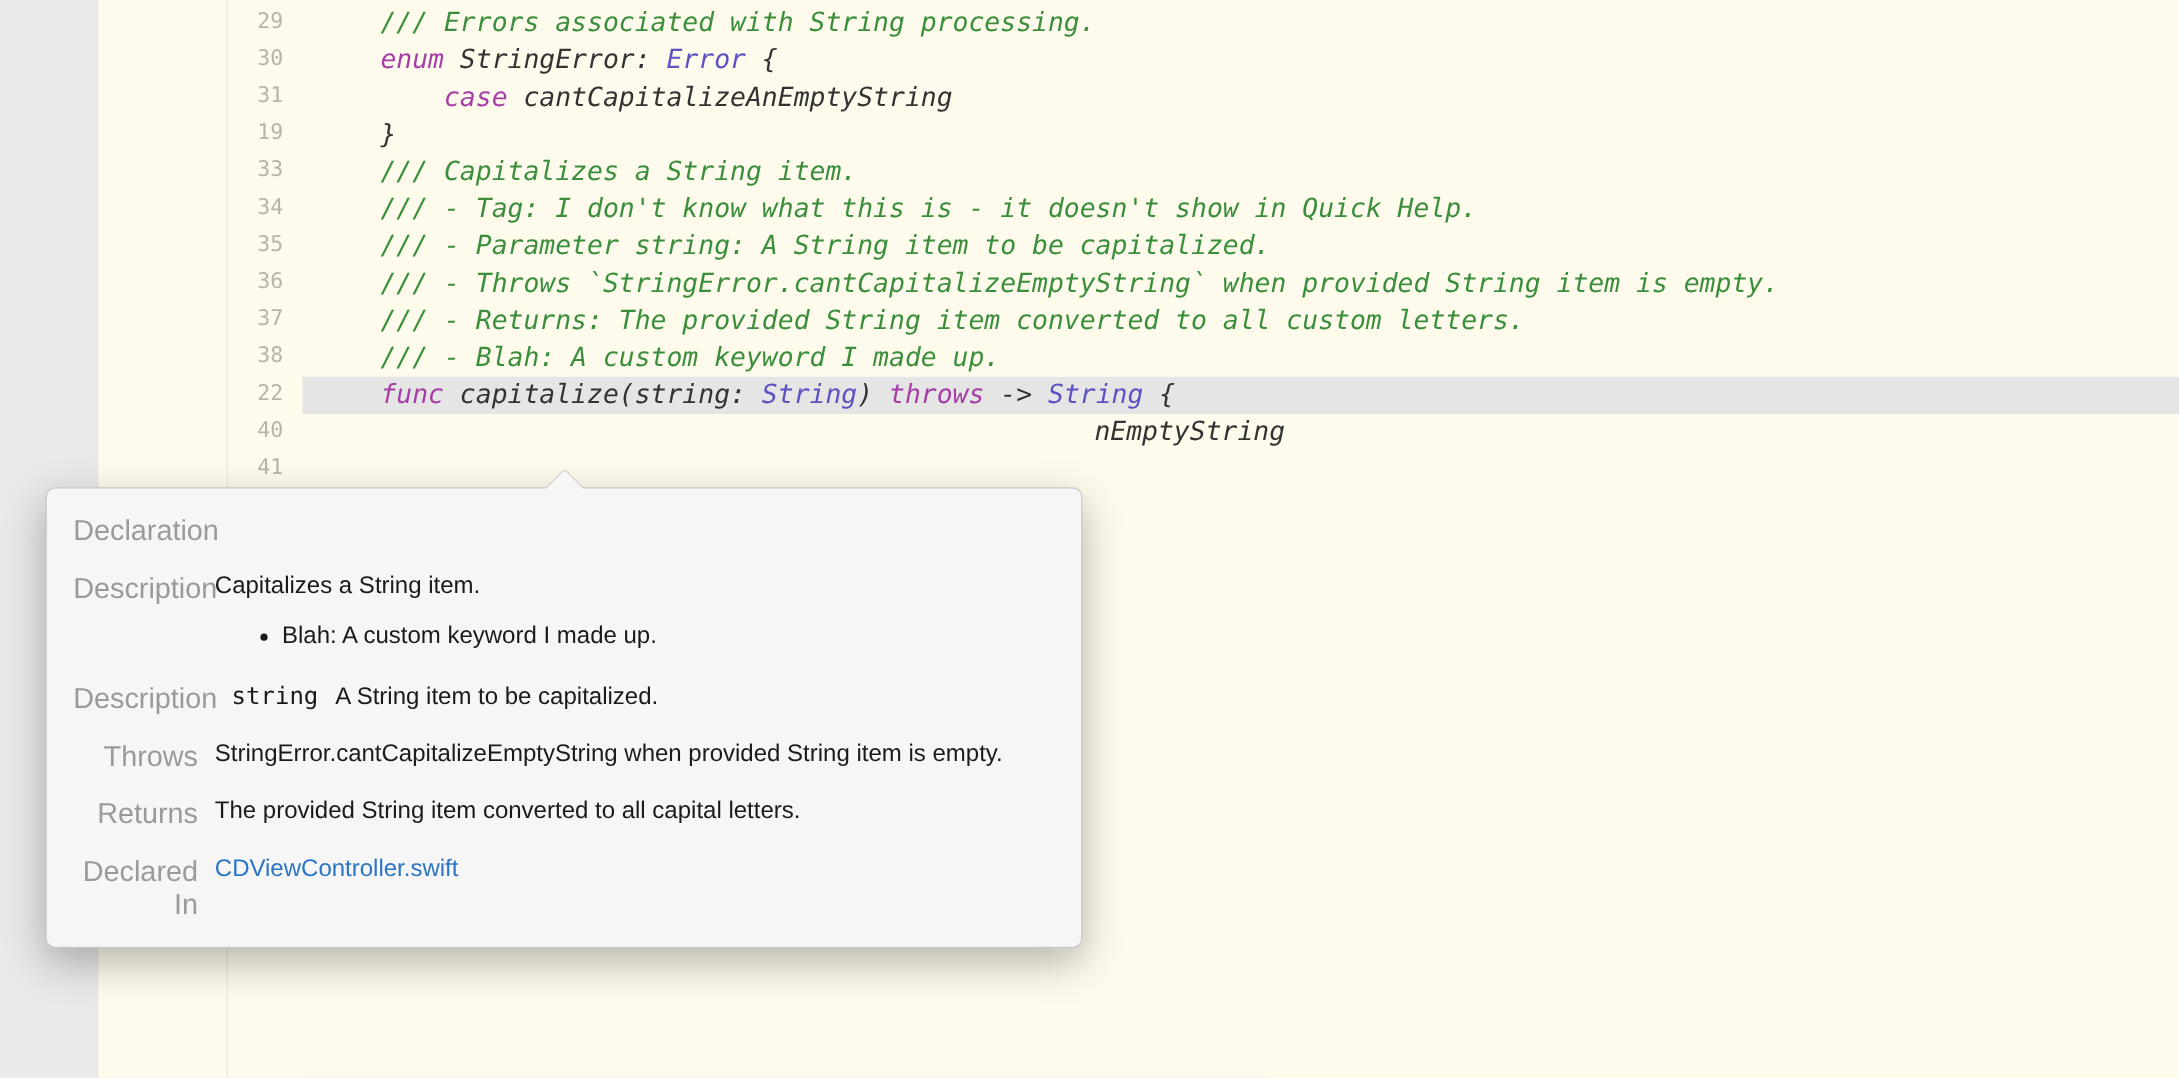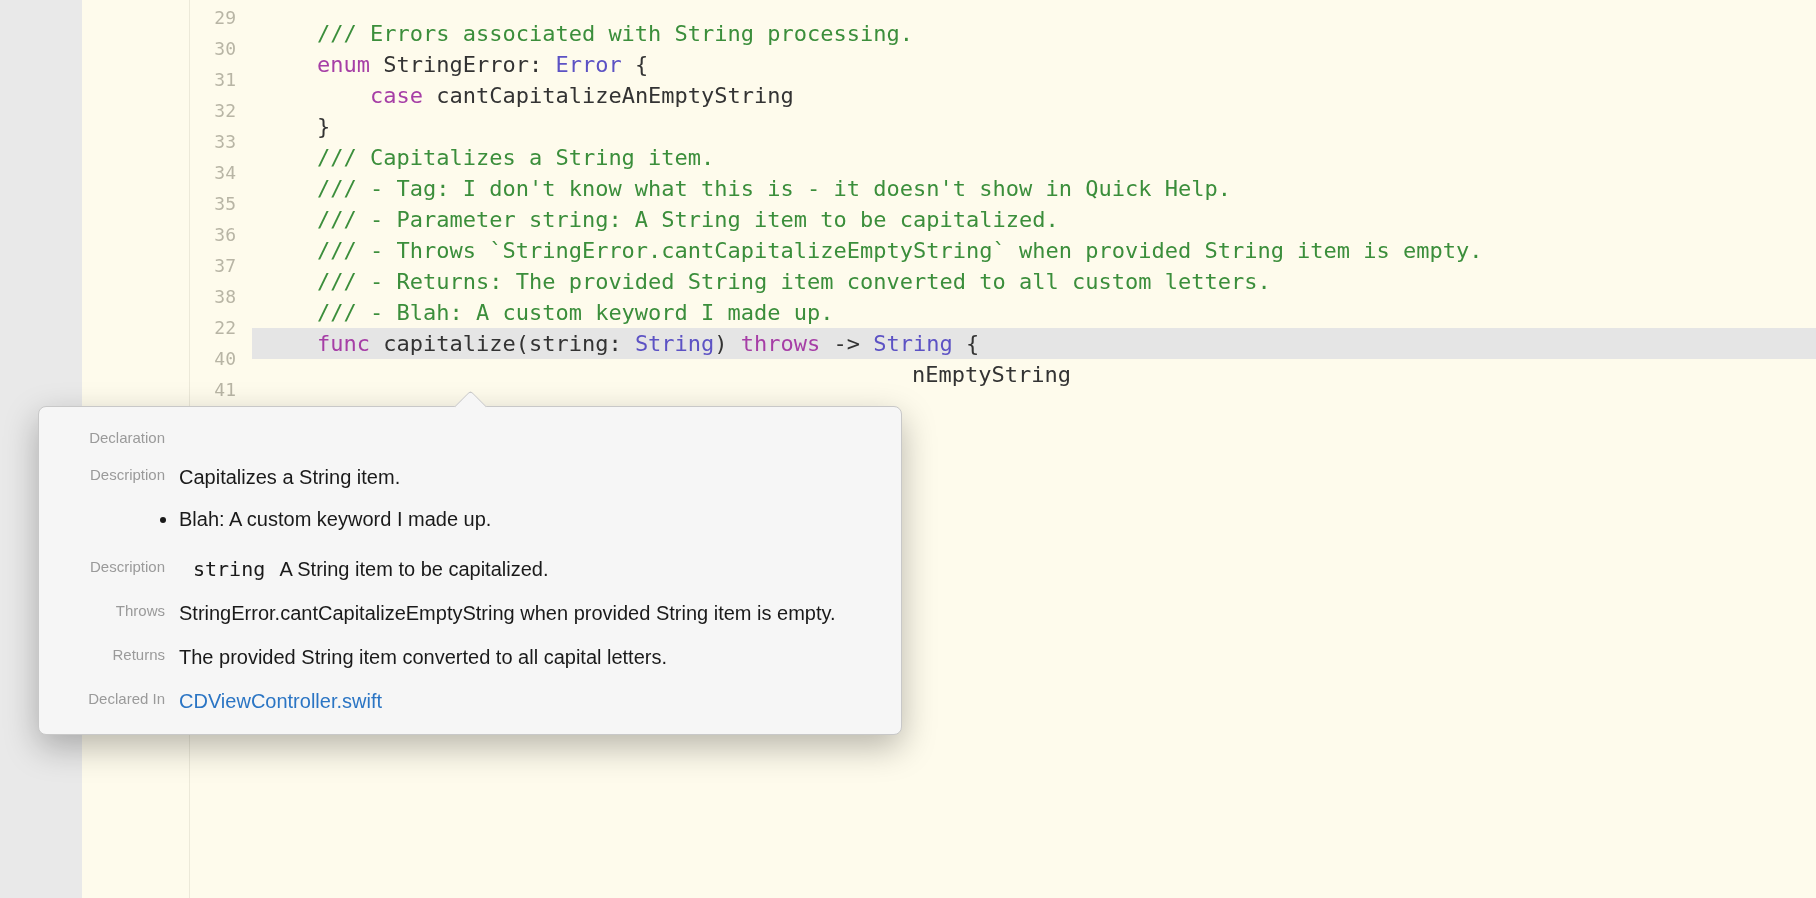--- a/index.html
+++ b/index.html
@@ -34,22 +34,23 @@
   }
   .gutter .ln {
     font-size: 18px;
     line-height: 31px;
     color: #b8b5a5;
     padding-right: 16px;
     font-family: "SF Mono", Menlo, monospace;
   }
   .code {
     flex: 1;
-    padding-top: 18px;
+    padding-top: 4px;
     position: relative;
+    font-style: italic;
   }
   .code .line {
     font-size: 22px;
     line-height: 31px;
     white-space: pre;
     font-family: "SF Mono", Menlo, monospace;
     color: #333;
     padding-left: 12px;
   }
   .code .line.hl { background: #e5e5e5; }
@@ -81,49 +82,49 @@
     border-top: 1px solid #c8c8c8;
     transform: rotate(45deg);
     border-top-left-radius: 4px;
   }
   .pop-row { display: flex; align-items: flex-start; margin-bottom: 18px; }
   .pop-row:last-child { margin-bottom: 0; }
   .pop-label {
     width: 118px;
     text-align: right;
     color: #9a9a9a;
-    font-size: 15px;
+    font-size: 24px;
     padding-right: 14px;
     padding-top: 2px;
     flex-shrink: 0;
   }
   .pop-val {
     flex: 1;
     color: #1a1a1a;
     font-size: 20px;
     line-height: 26px;
   }
   .pop-val.mono { font-family: "SF Mono", Menlo, monospace; font-size: 20px; }
-  .pop-val ul { list-style: disc; margin-top: 16px; margin-bottom: 6px; }
+  .pop-val ul { list-style: disc; margin-left: 56px; margin-top: 16px; margin-bottom: 6px; }
   .pop-val ul li { font-size: 20px; }
   .param-name { font-family: "SF Mono", Menlo, monospace; display:inline-block; min-width:96px; padding-left:14px;}
   .throws-code { display:inline; }
 </style>
 </head>
 <body>
 
 <div class="window-strip"></div>
 
 <div class="editor">
   <div class="left-margin"></div>
   <div class="gutter" id="gutter">
       <div class="ln">29</div>
       <div class="ln">30</div>
       <div class="ln">31</div>
-      <div class="ln">32</div>
+      <div class="ln">19</div>
       <div class="ln">33</div>
       <div class="ln">34</div>
       <div class="ln">35</div>
       <div class="ln">36</div>
       <div class="ln">37</div>
       <div class="ln">38</div>
       <div class="ln">22</div>
       <div class="ln">40</div>
       <div class="ln">41</div>
       <div class="ln"></div>

